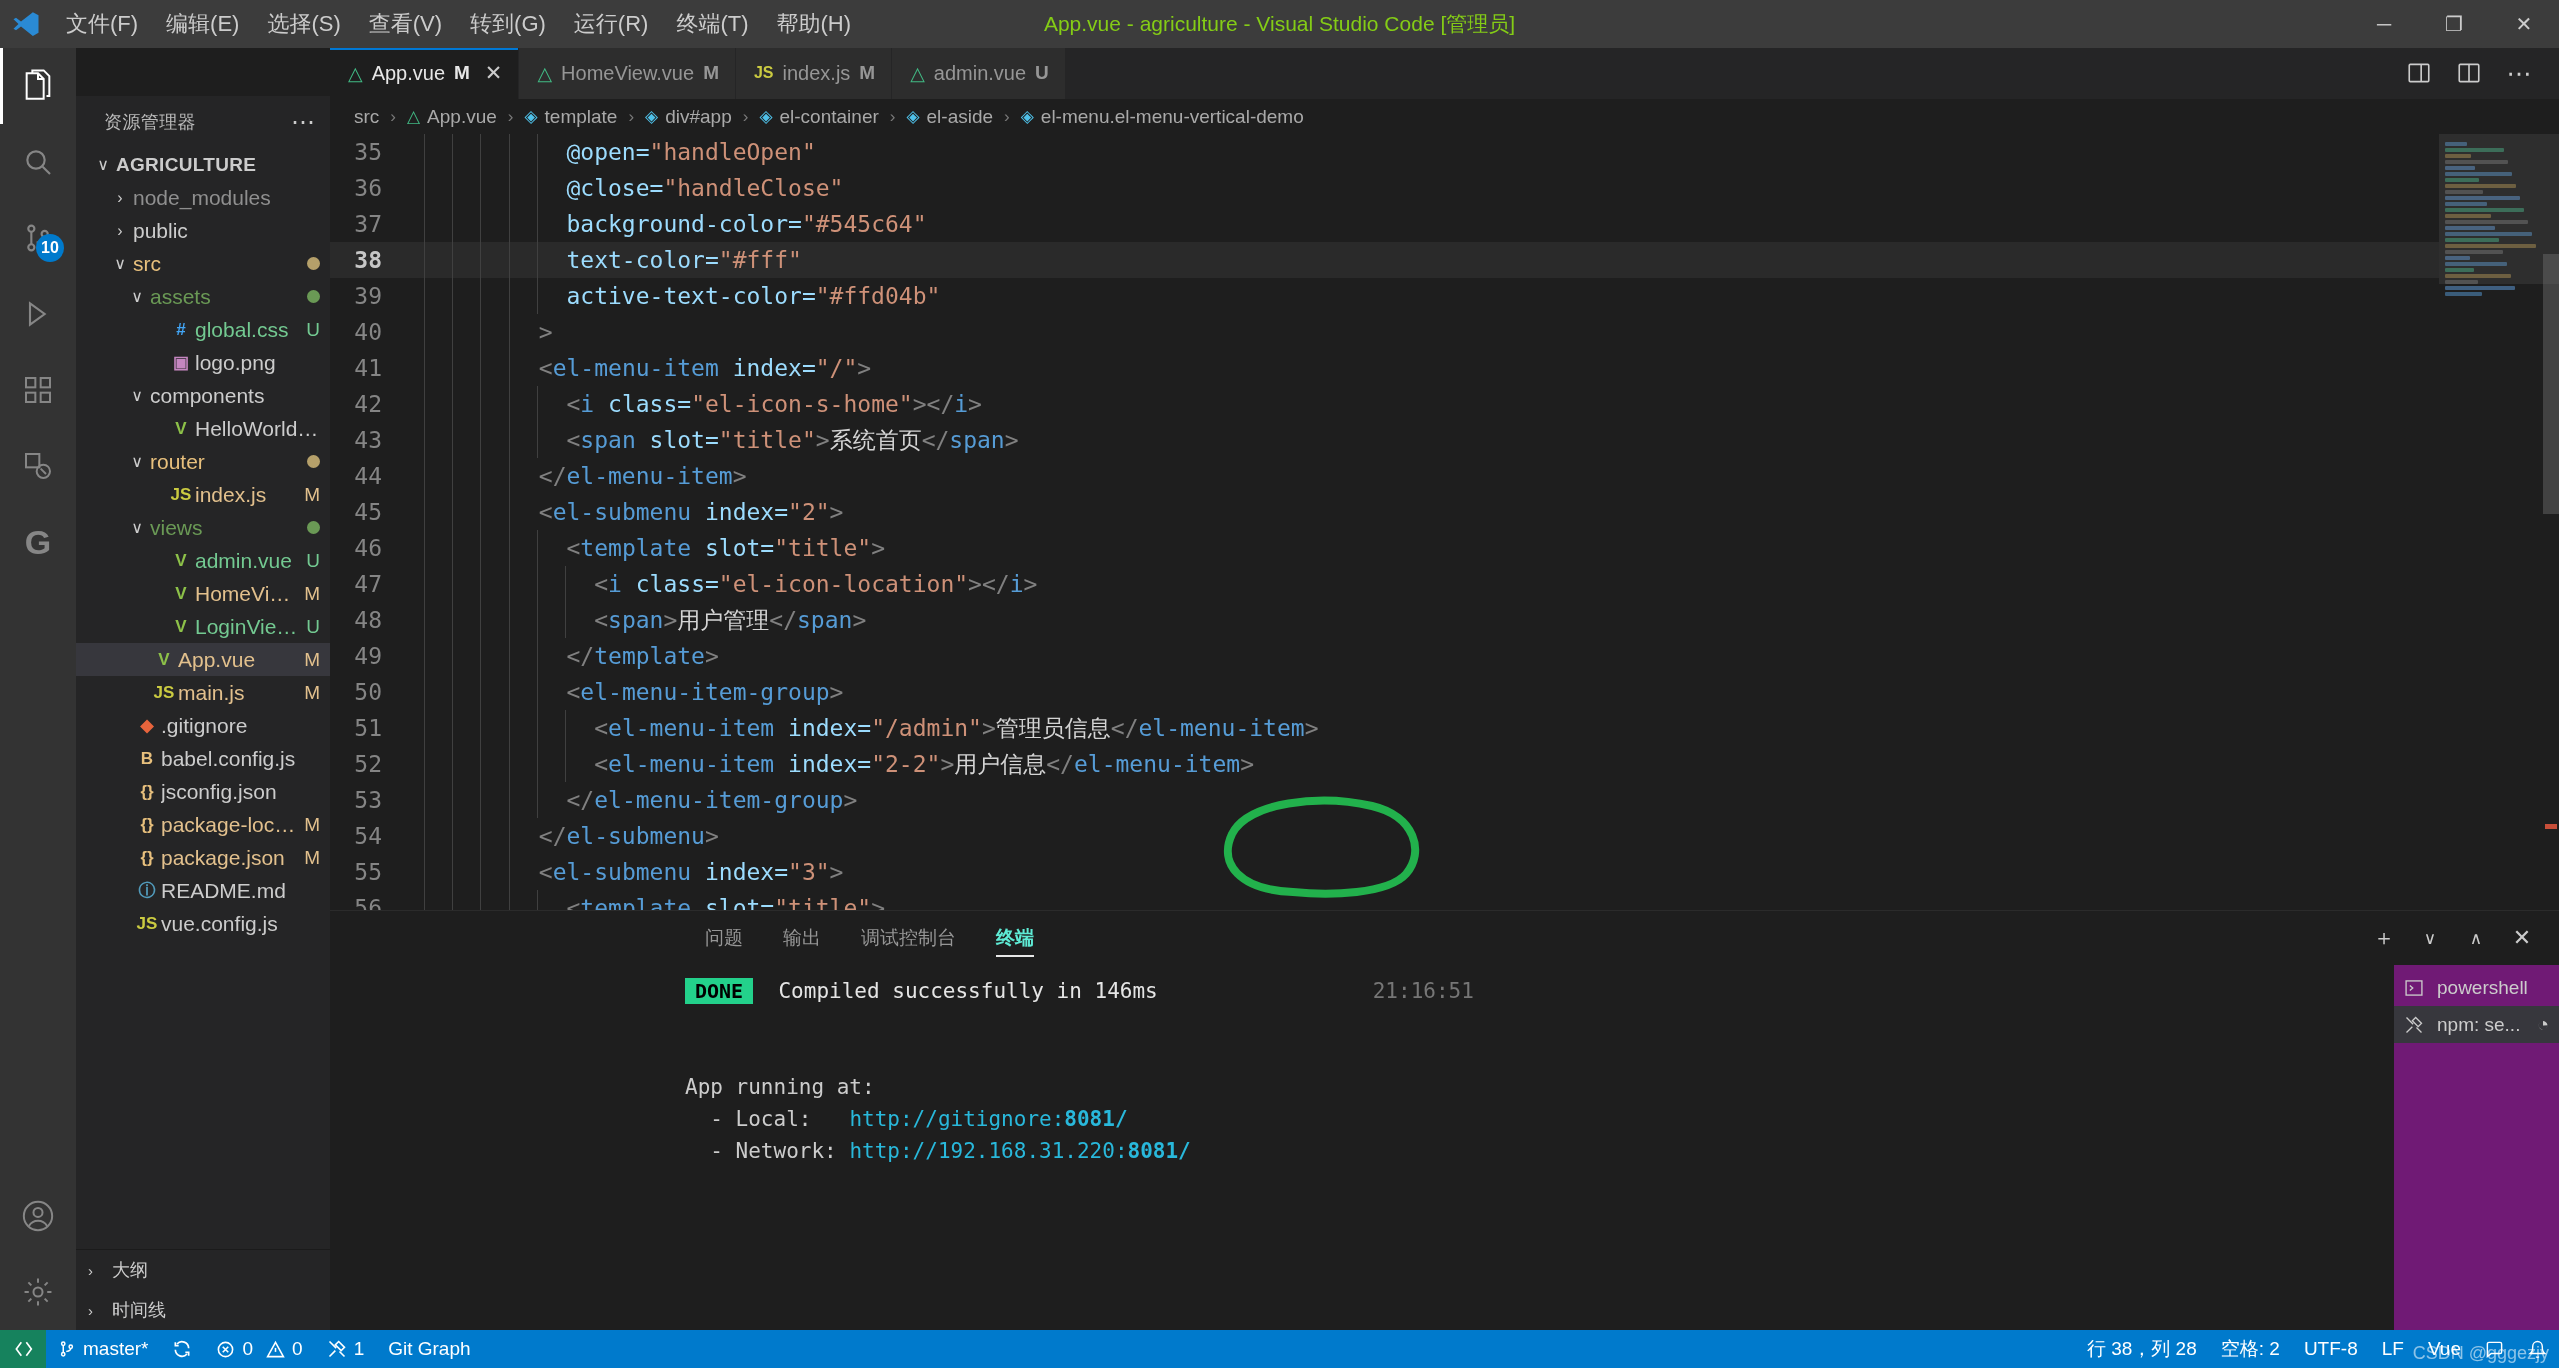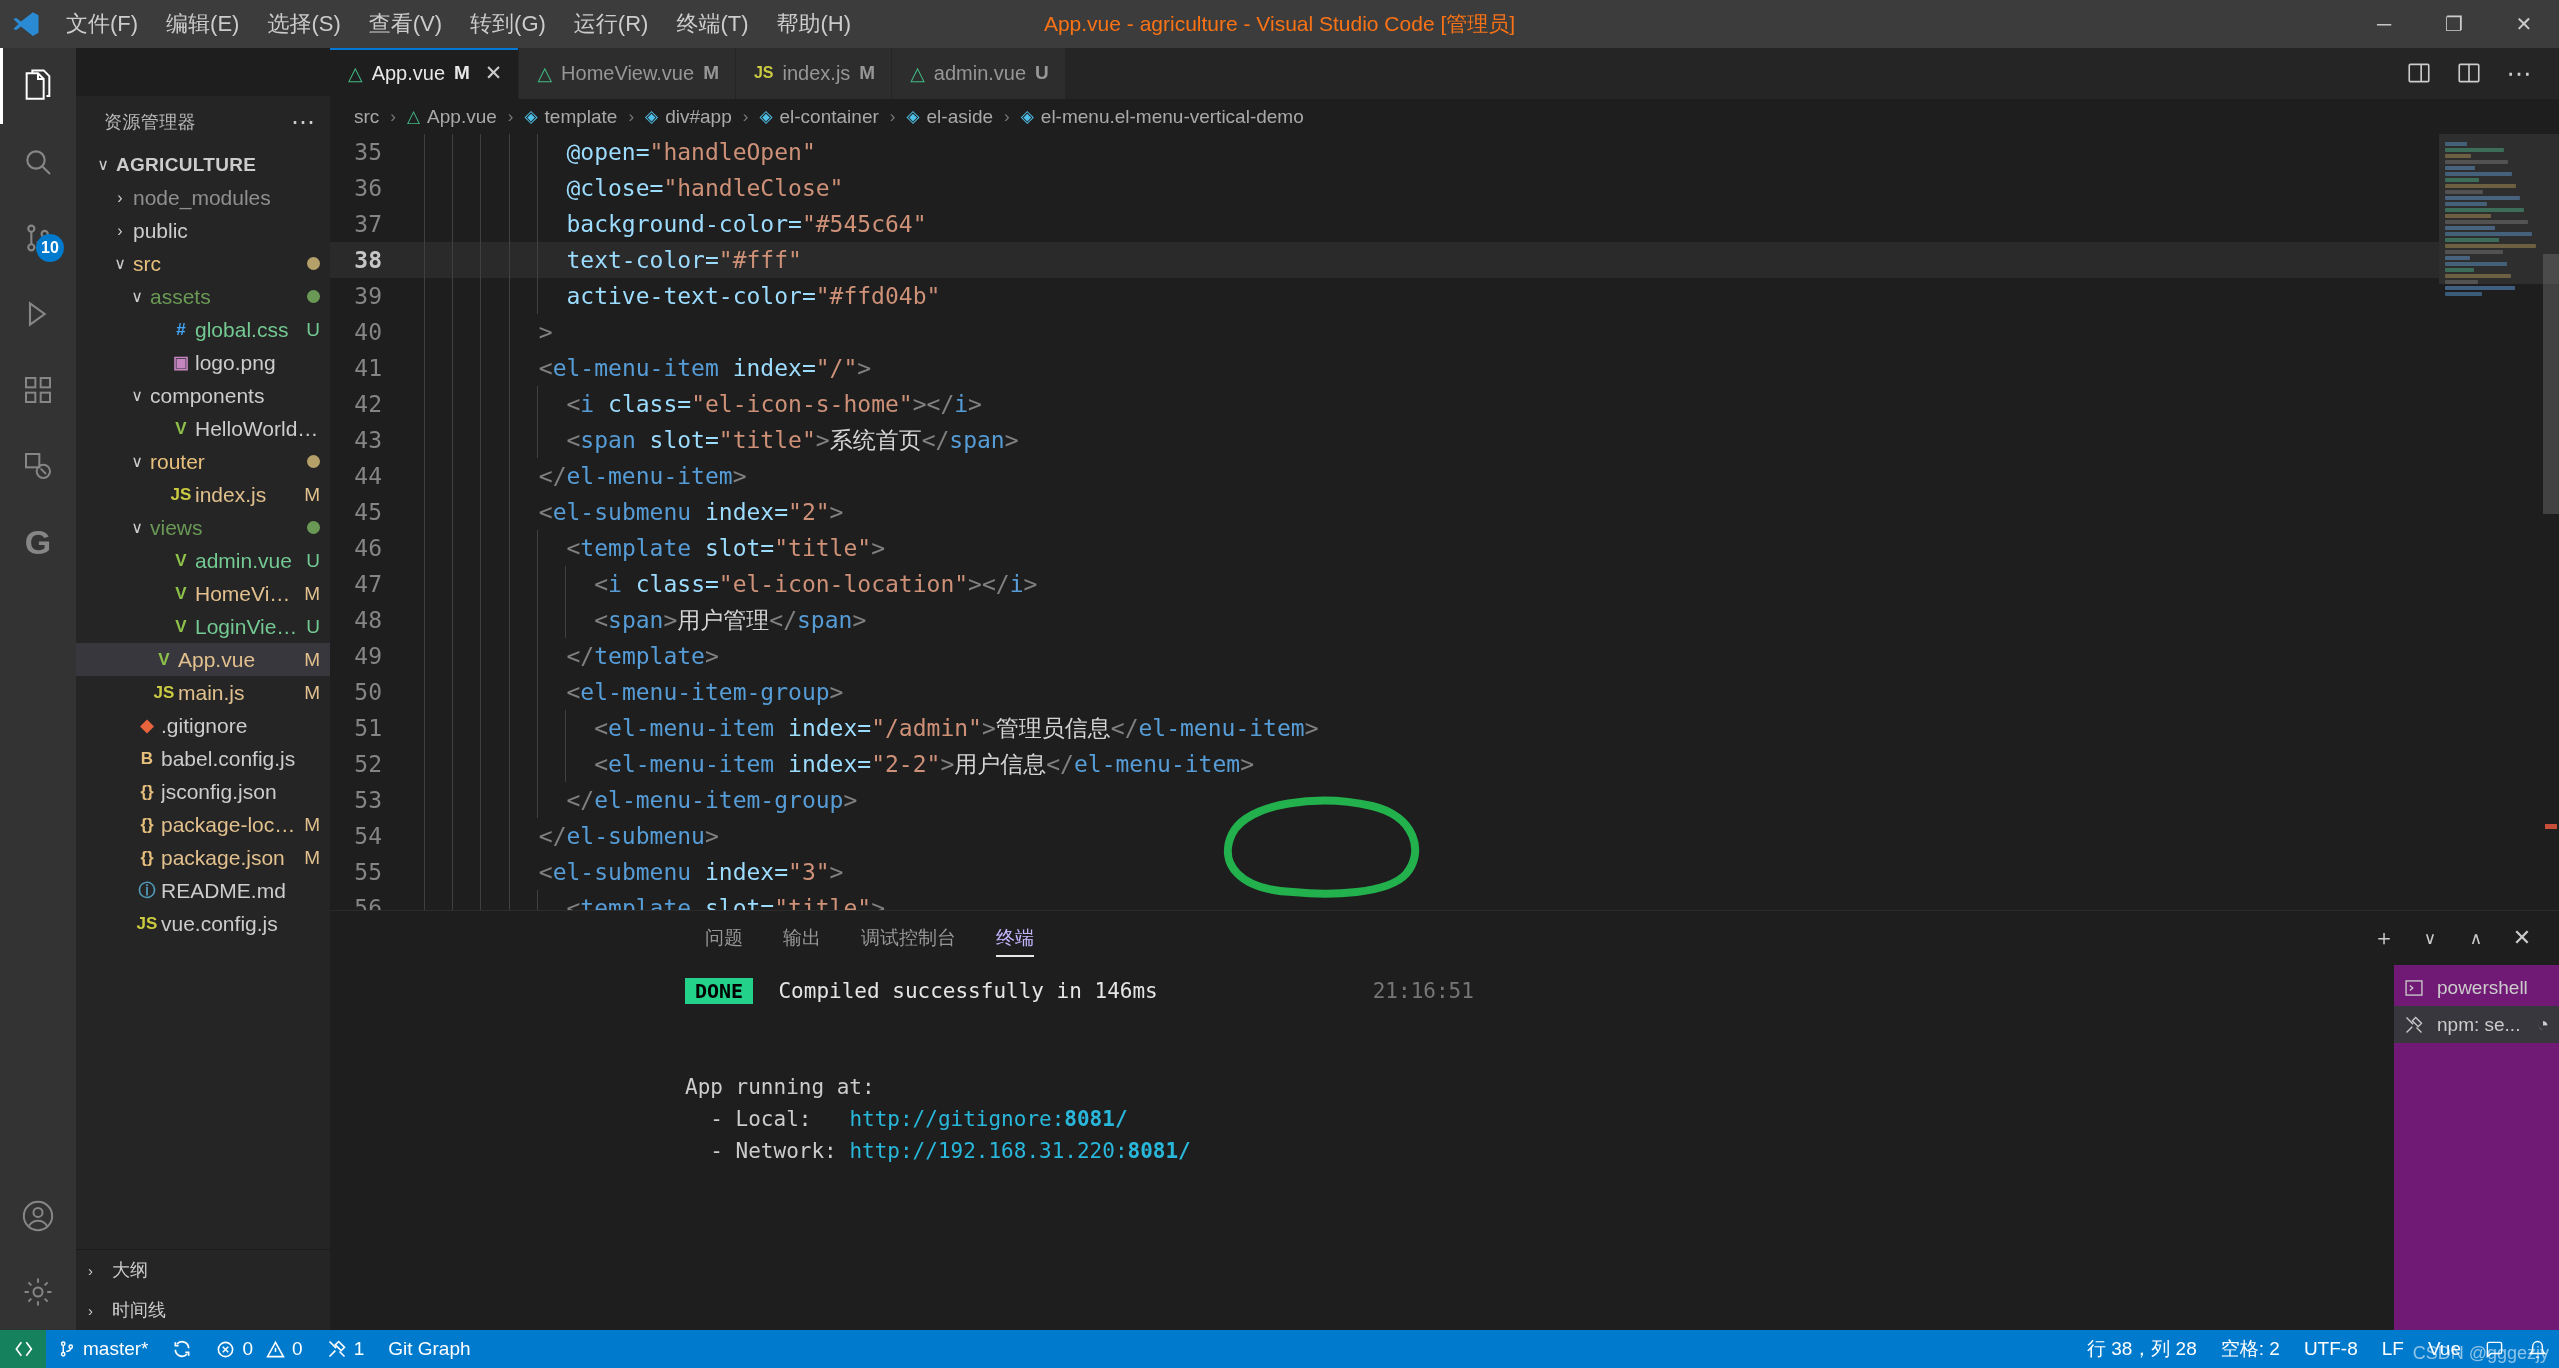--- a/index.html
+++ b/index.html
@@ -15,21 +15,21 @@
   .titlebar {
     height: 48px; background: #3c3c3c; color: #cccccc;
     display: flex; align-items: center; flex: 0 0 48px;
     font-size: 22px; position: relative;
   }
   .vscode-logo { width: 52px; display: flex; align-items: center; justify-content: center; }
   .menu-items { display: flex; align-items: center; gap: 0px; }
   .menu-item { padding: 4px 14px; font-size: 22px; color: #cccccc; white-space: nowrap; }
   .window-title {
     position: absolute; left: 0; right: 0; text-align: center;
-    font-size: 21px; color: #f97316; pointer-events: none;
+    font-size: 21px; color: #84cc16; pointer-events: none;
   }
   .win-controls { margin-left: auto; display: flex; height: 48px; z-index: 2; }
   .win-btn { width: 70px; display: flex; align-items: center; justify-content: center; color: #cccccc; font-size: 20px; }
 
   
   .body-row { display: flex; flex: 1 1 auto; min-height: 0; }
 
   
   .activitybar {
     width: 76px; background: #333333; flex: 0 0 76px;
@@ -140,21 +140,21 @@
   .sb-thumb { position: absolute; right: 0; width: 16px; background: rgba(121,121,121,0.4); }
   .deco-red { position: absolute; right: 2px; width: 12px; height: 5px; background: #c74e39; }
 
   
   .annotation { position: absolute; pointer-events: none; z-index: 30; }
 
   
   .panel { flex: 0 0 420px; background: #1e1e1e; display: flex; flex-direction: column; border-top: 1px solid #2b2b2b; }
   .panel-head { height: 54px; display: flex; align-items: center; padding-left: 355px; position: relative; }
   .ptab { font-size: 19px; color: #969696; padding: 0 20px; height: 54px; display: flex; align-items: center; position: relative; }
-  .ptab.active { color: #c4b5fd; }
+  .ptab.active { color: #5eead4; font-weight: bold; }
   .ptab.active::after { content: ""; position: absolute; left: 20px; right: 20px; bottom: 8px; height: 2px; background: #e7e7e7; }
   .panel-actions { margin-left: auto; display: flex; align-items: center; gap: 4px; padding-right: 16px; }
   .pact { width: 42px; height: 42px; display: flex; align-items: center; justify-content: center; color: #cccccc; font-size: 22px; }
   .panel-body { flex: 1 1 auto; display: flex; min-height: 0; }
   .term-out {
     flex: 1 1 auto; font-family: "DejaVu Sans Mono", monospace; font-size: 21px;
     line-height: 32px; color: #cccccc; padding: 10px 0 0 355px; white-space: pre;
   }
   .done-badge { background: #23d18b; color: #000; padding: 1px 10px; font-weight: bold; font-size: 20px; }
   .term-green { color: #e5e5e5; }

